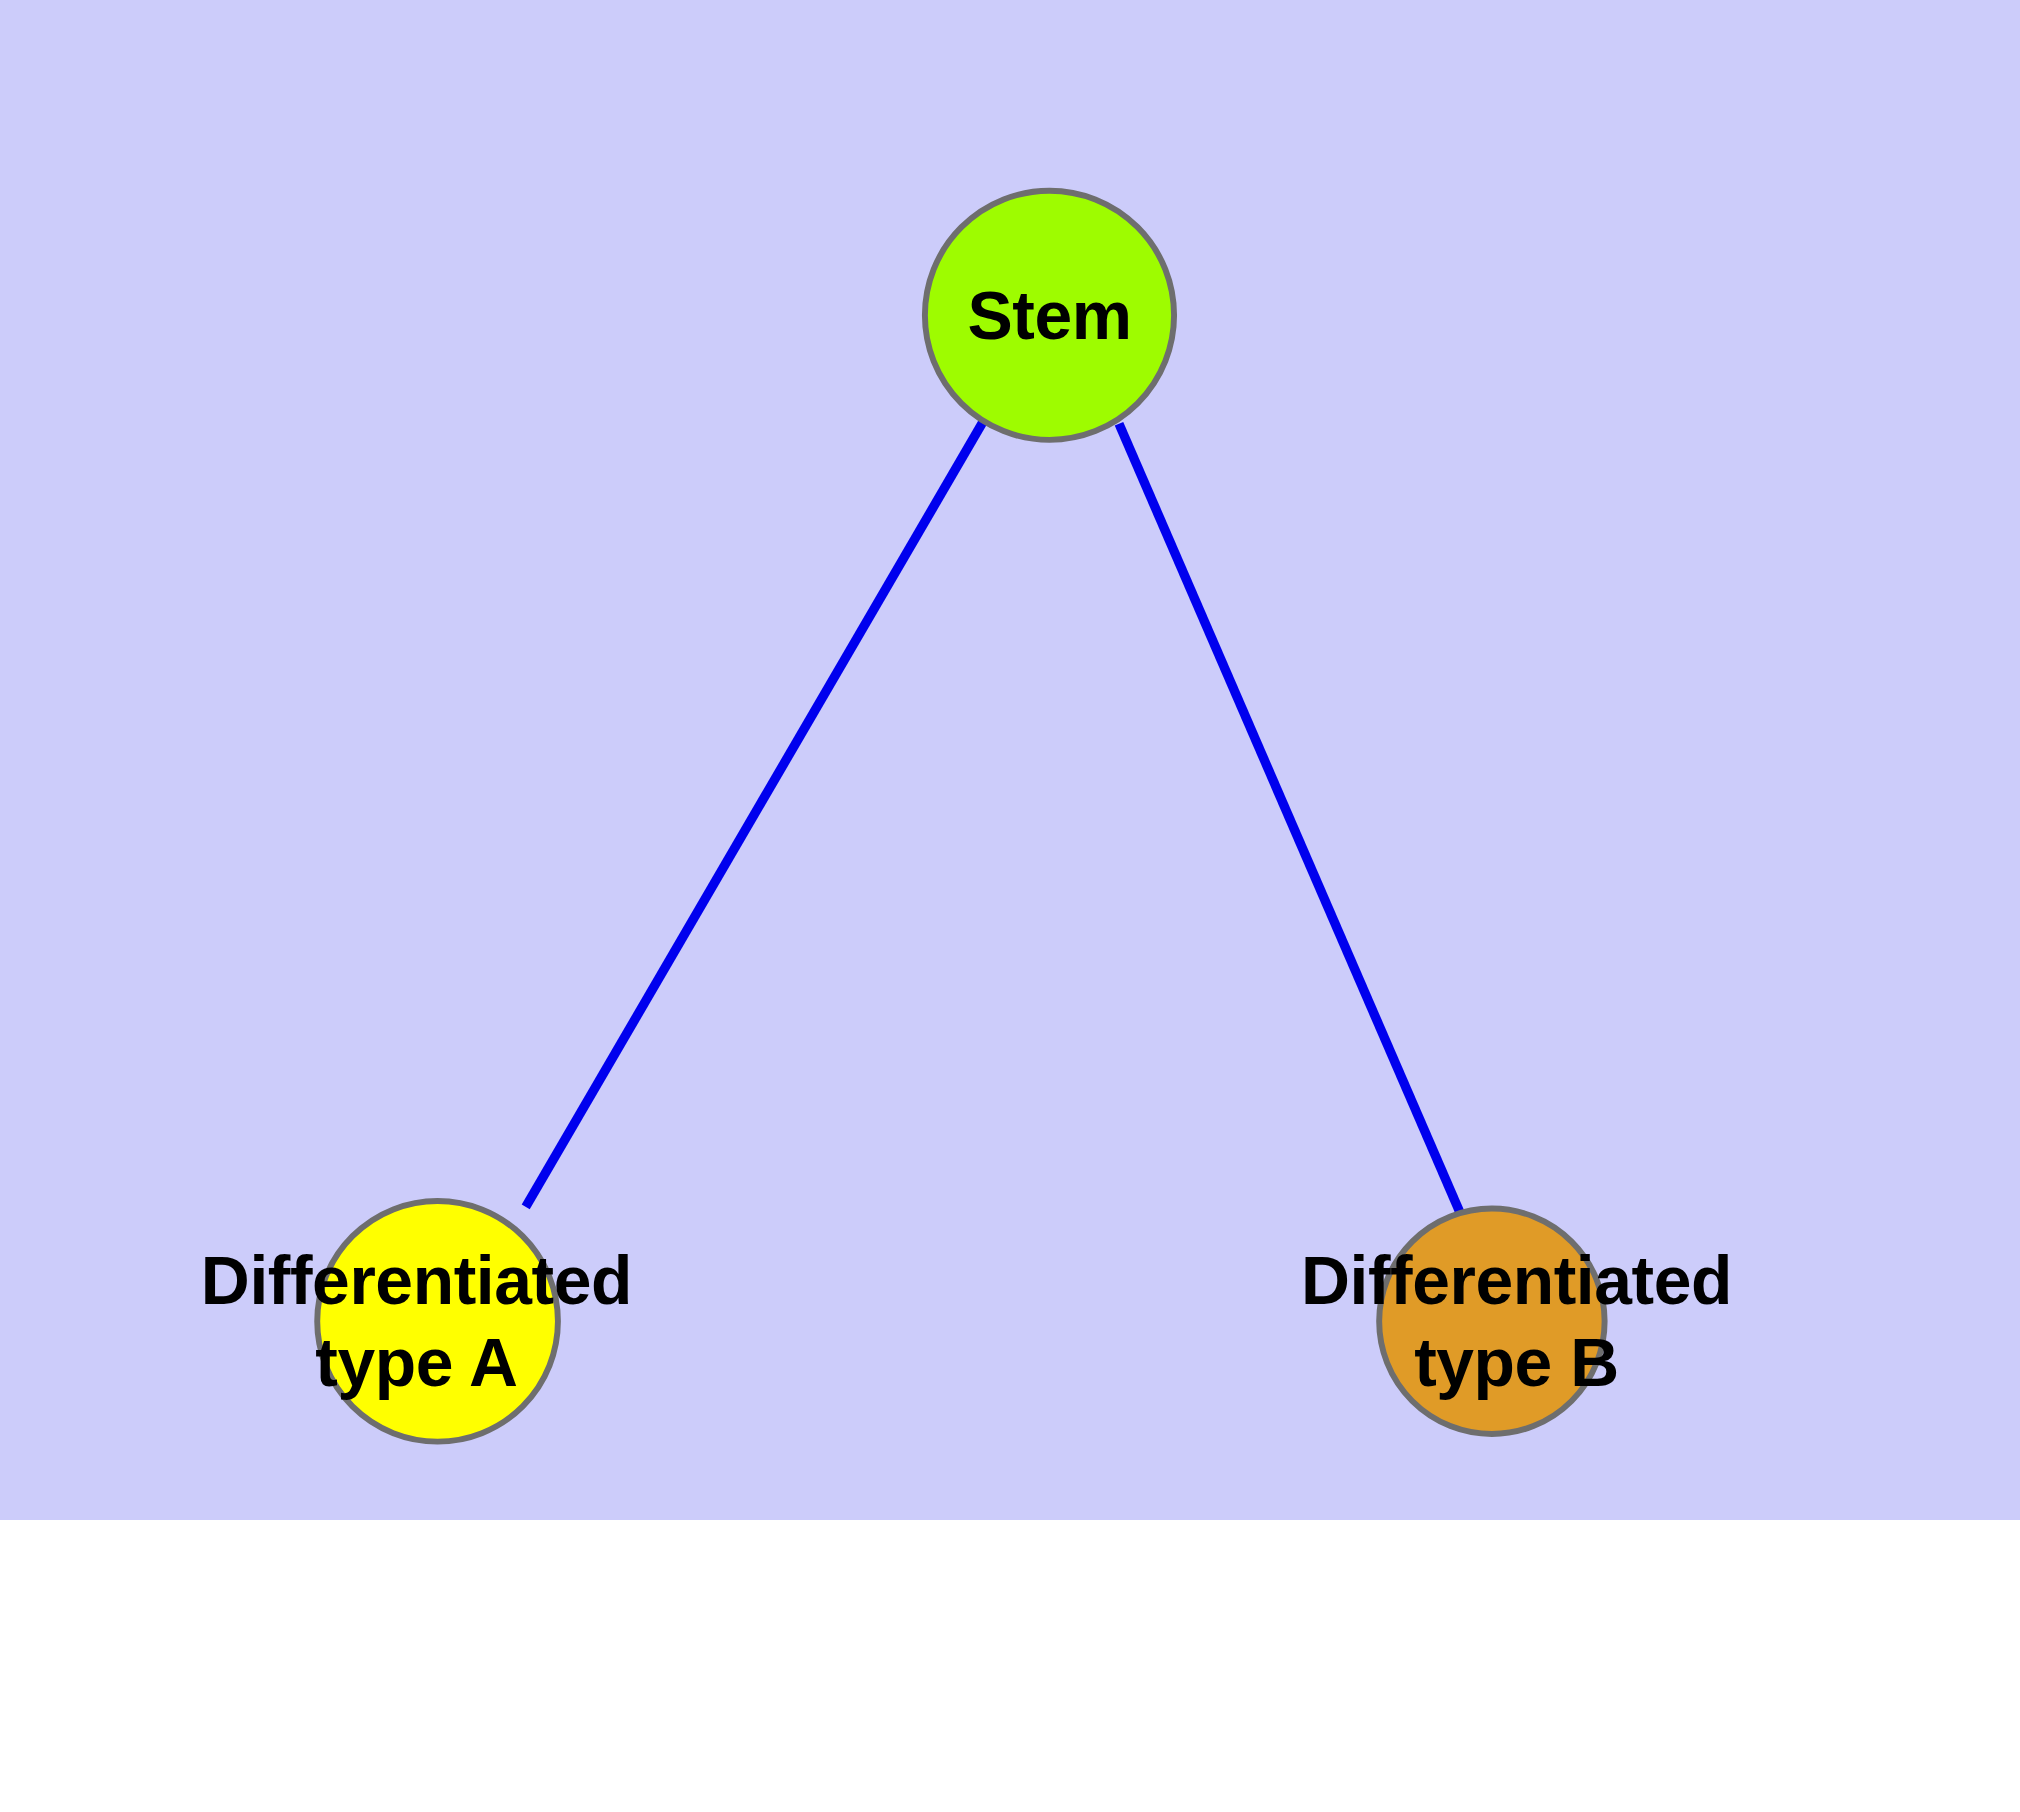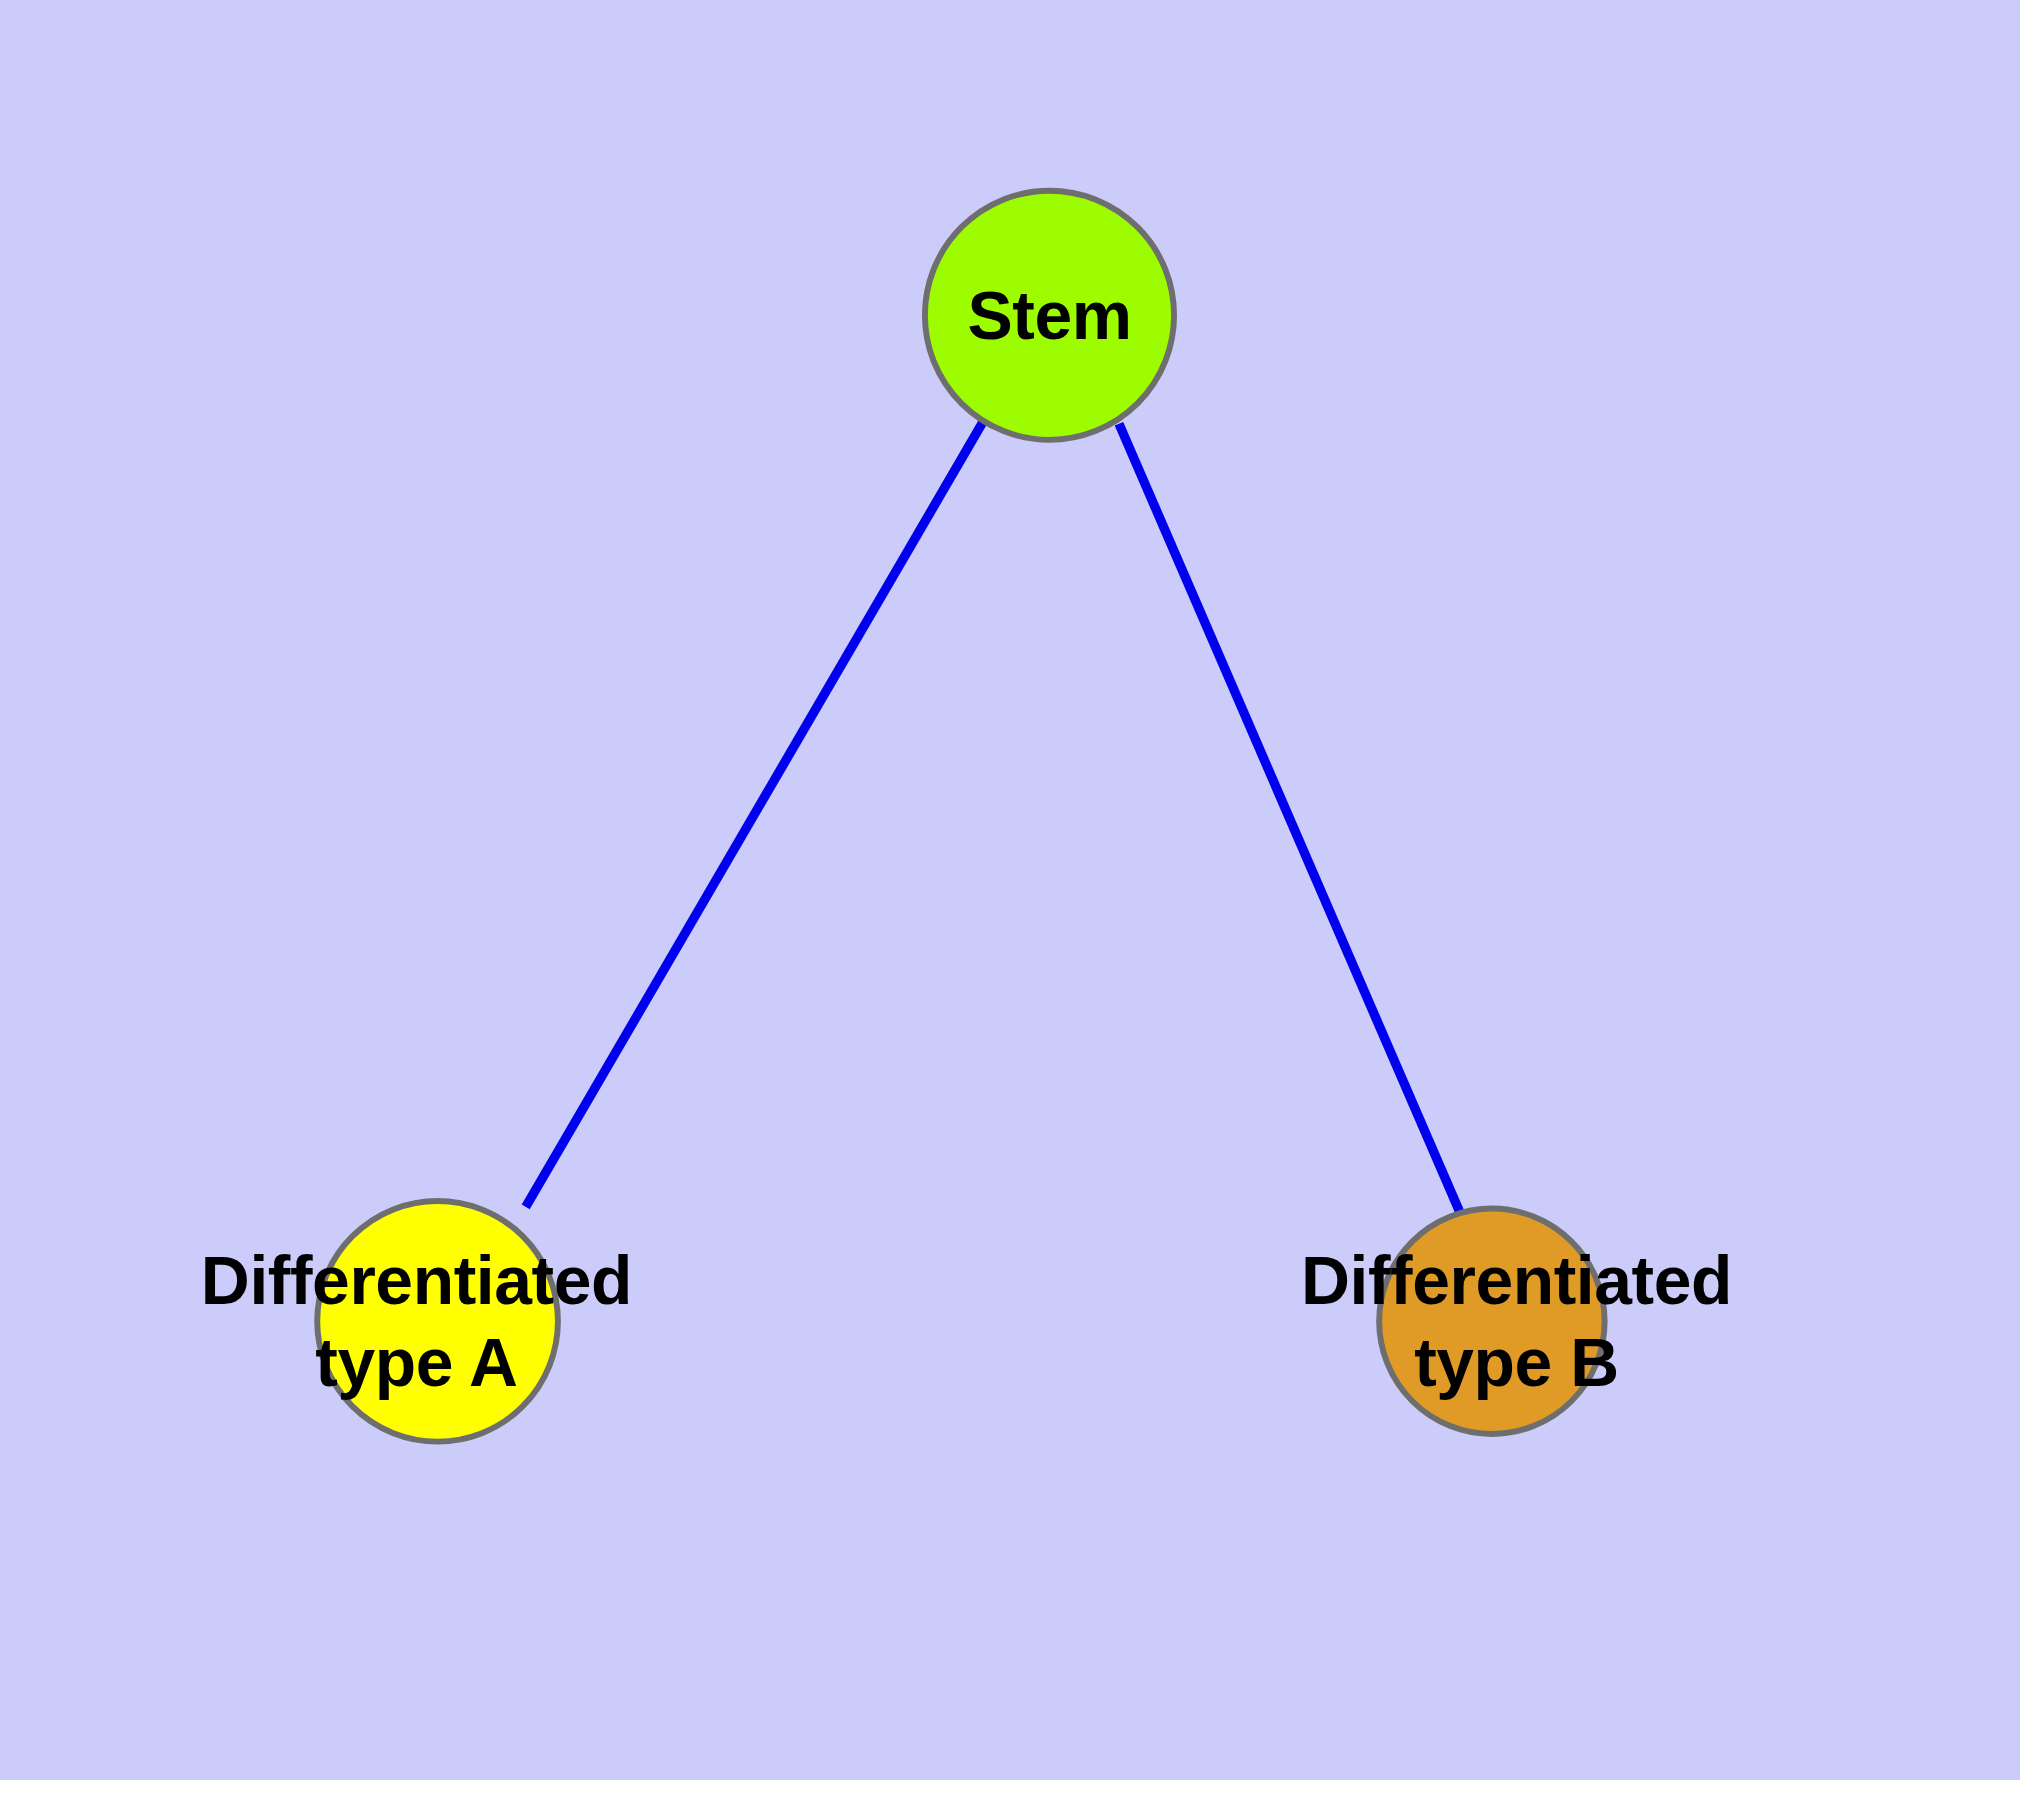--- a/index.html
+++ b/index.html
@@ -9,21 +9,21 @@
   }
   body {
     width: 2021px;
     height: 1812px;
     overflow: hidden;
     font-family: "Liberation Sans", sans-serif;
   }
   #canvas-wrap {
     position: relative;
     width: 2021px;
-    height: 1780px;
+    height: 1520px;
     background: #ccccfa;
   }
   #graph-svg {
     position: absolute;
     left: 0;
     top: 0;
     width: 2021px;
     height: 1812px;
     display: block;
   }

